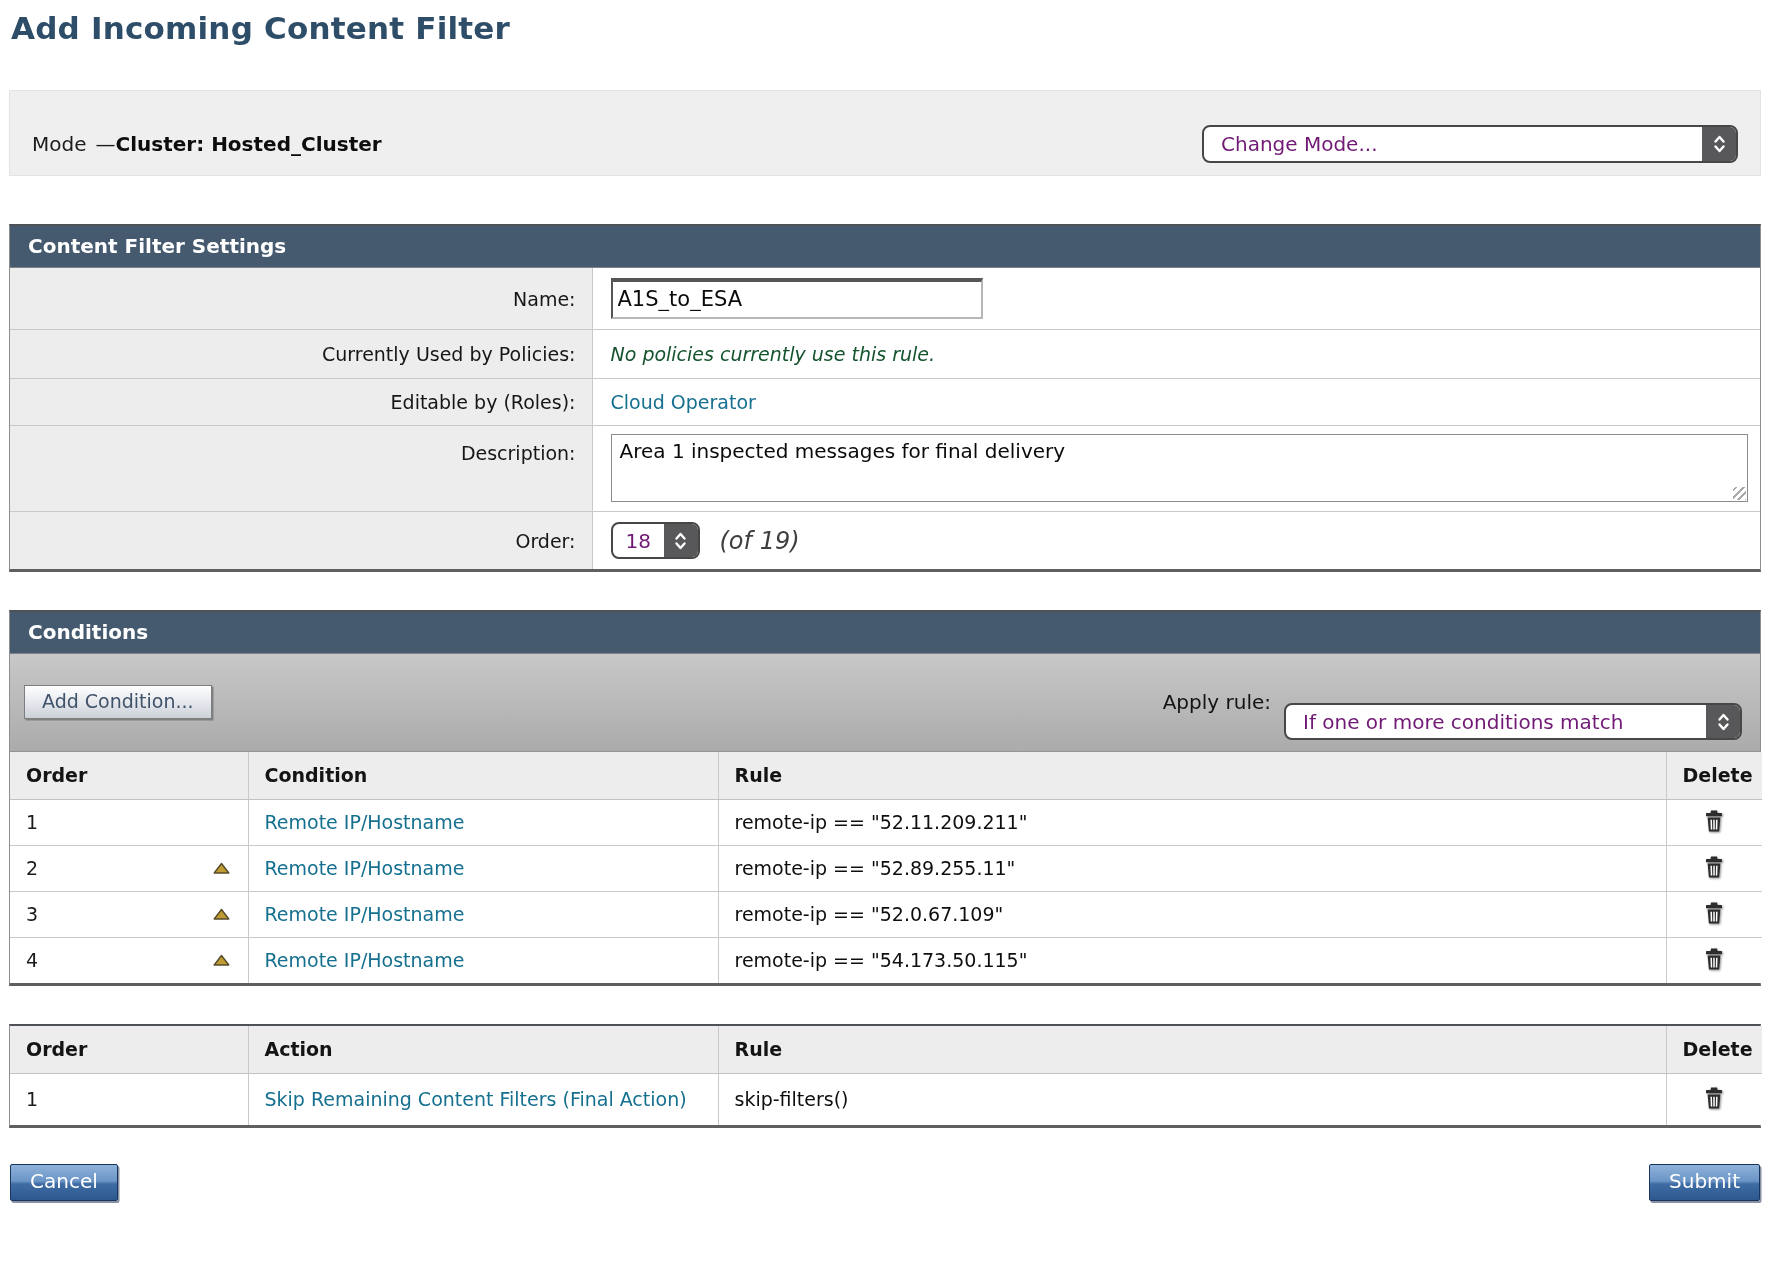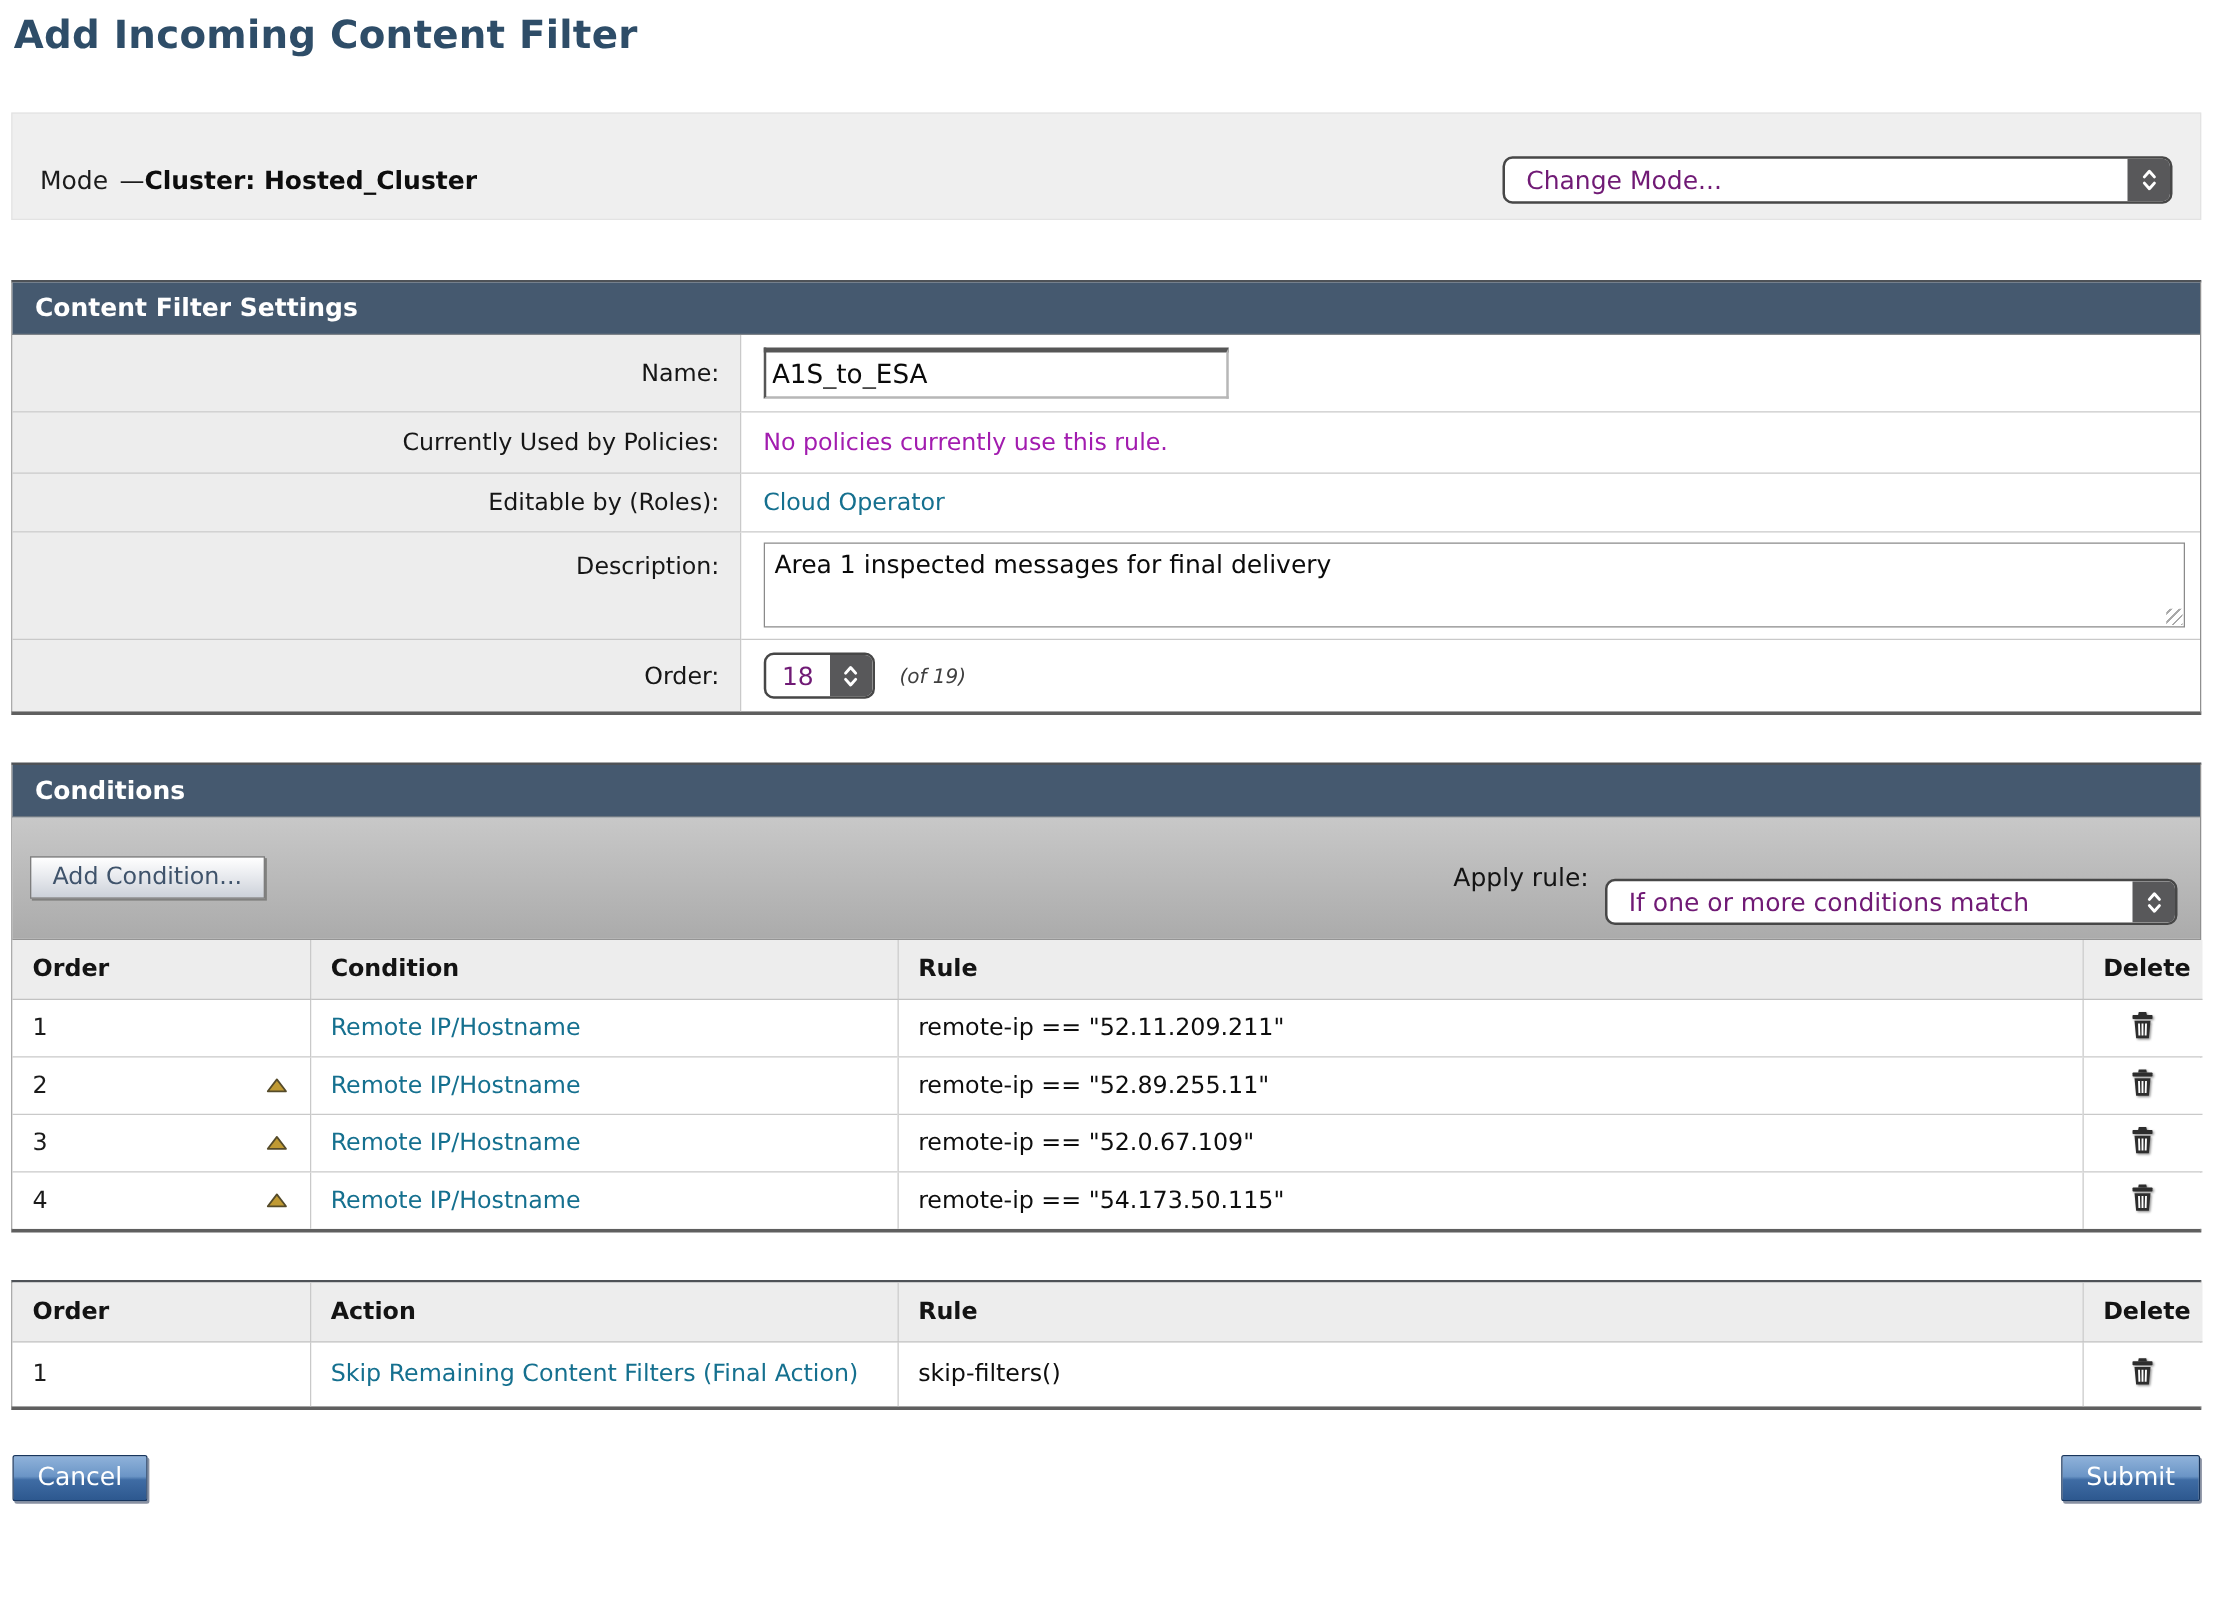--- a/index.html
+++ b/index.html
@@ -118,21 +118,21 @@
   .settings-table tr:first-child td { border-top: none; }
   td.lbl {
     width: 582px;
     background: #ededed;
     text-align: right;
     padding: 12px 16px 12px 10px;
     border-right: 1px solid #c9c9c9;
     color: #161616;
   }
   td.val { background: #ffffff; padding: 10px 18px; margin-top: 44px; }
-  .muted-italic { color: #a21caf; }
+  .muted-italic { font-style: italic; color: #14532d; }
 
   .name-input {
     font-family: inherit;
     font-size: 21px;
     color: #0a0a0a;
     width: 372px;
     height: 41px;
     padding: 2px 6px 4px 5px;
     background: #fff;
     border-top: 4px solid #565656;
@@ -155,21 +155,21 @@
     display: block;
   }
   .desc-wrap { position: relative; }
   .resize-grip {
     position: absolute; right: 2px; bottom: 2px;
     width: 13px; height: 13px;
     background: repeating-linear-gradient(135deg, transparent 0 2px, #a9a9a9 2px 3.5px, transparent 3.5px 5px);
     pointer-events: none;
   }
   .order-row-val { display: flex; align-items: center; }
-  .order-suffix { font-style: italic; color: #3f3f3f; font-size: 16px; margin-left: 20px; }
+  .order-suffix { font-style: italic; color: #3f3f3f; font-size: 24px; margin-left: 20px; }
 
   
   .data-table { width: 100%; border-collapse: collapse; table-layout: fixed; }
   .data-table th {
     background: #ededed;
     font-weight: bold;
     text-align: left;
     font-size: 19px;
     color: #141414;
     padding: 12px 16px 13px 16px;

